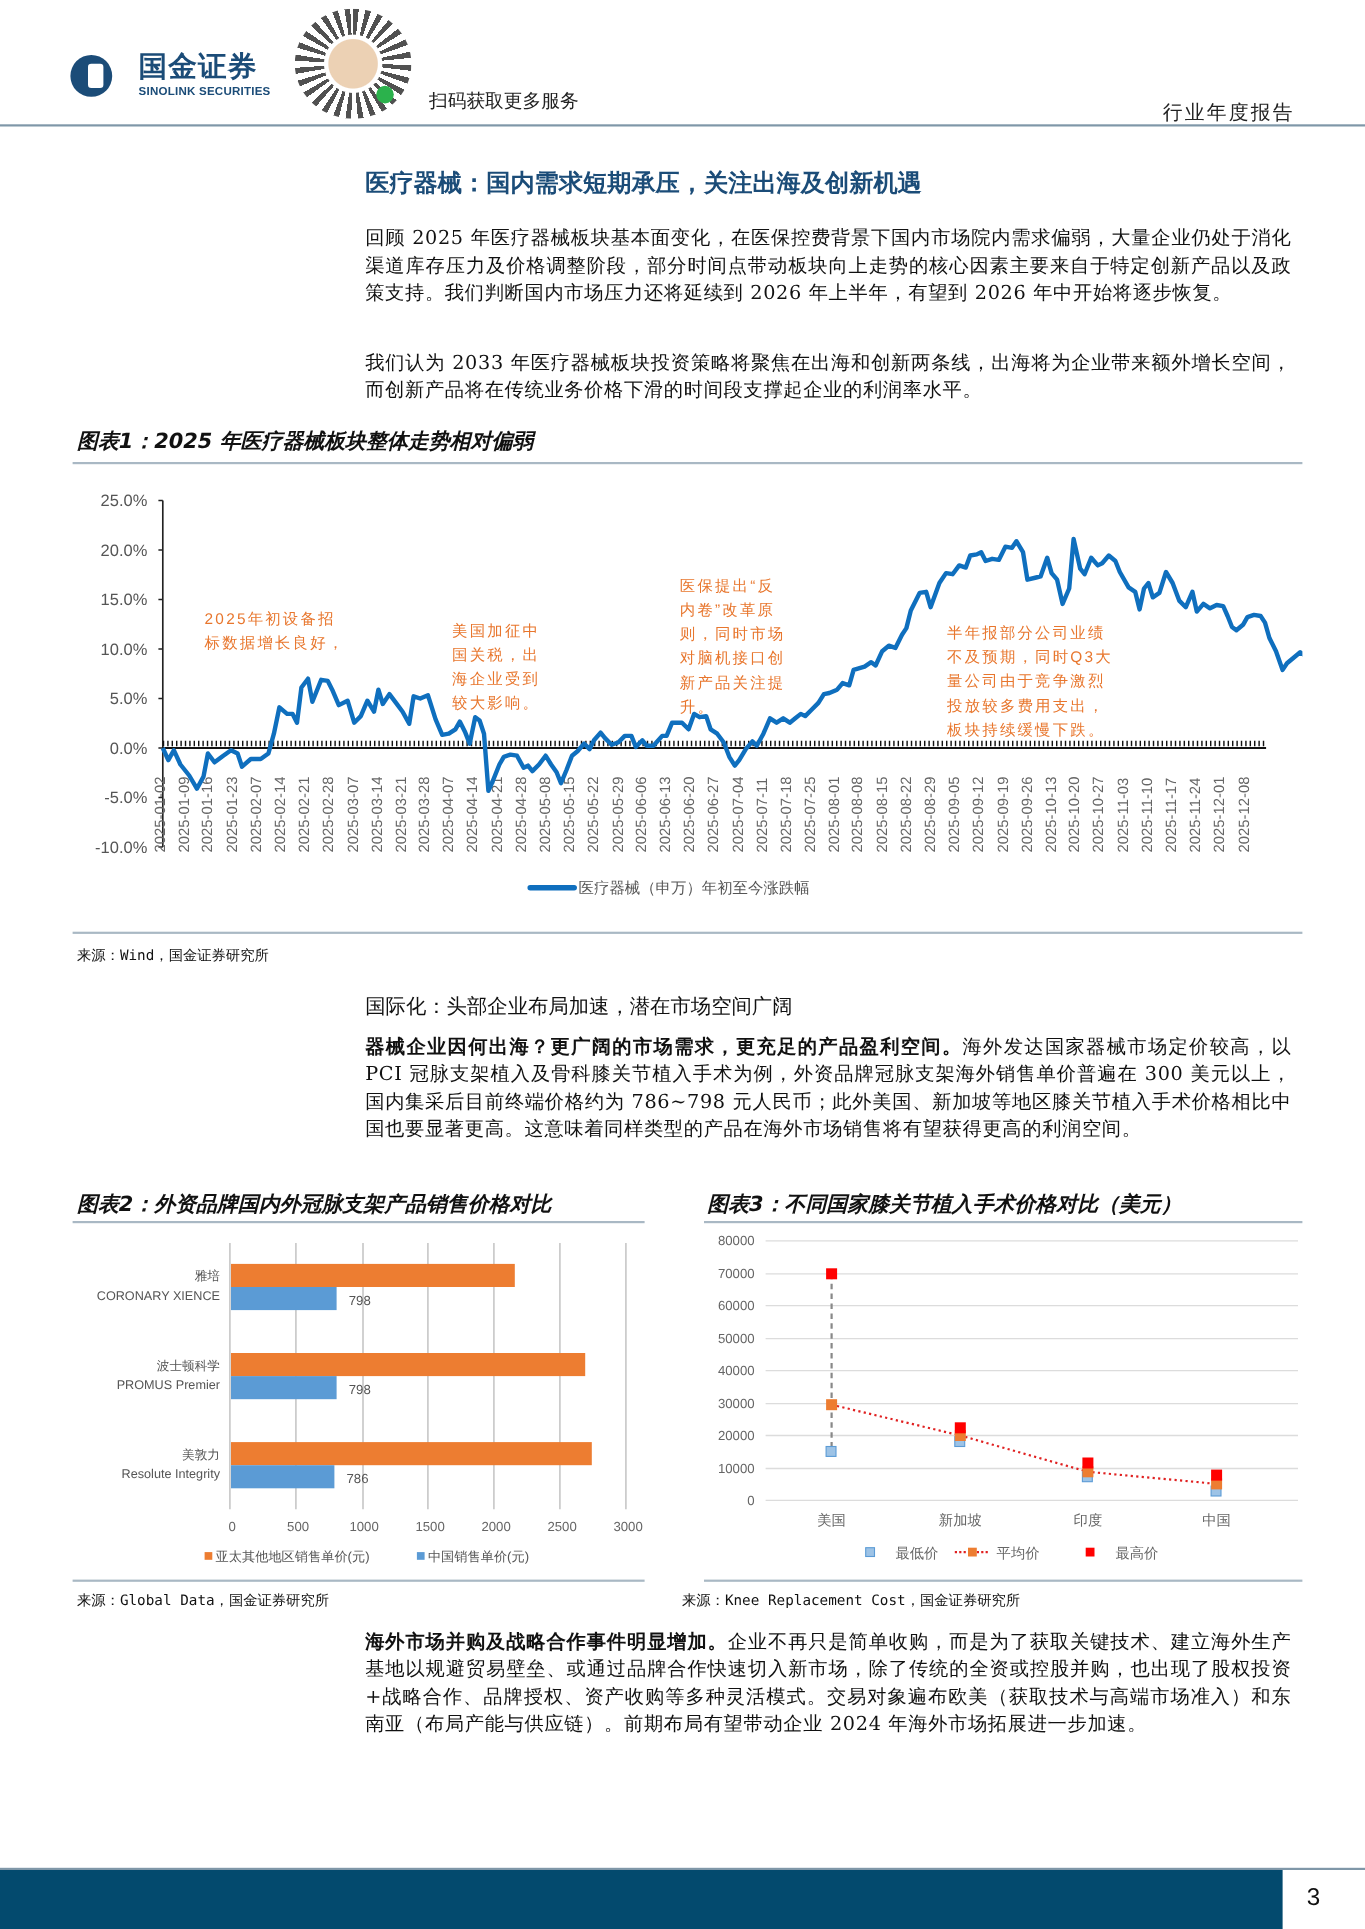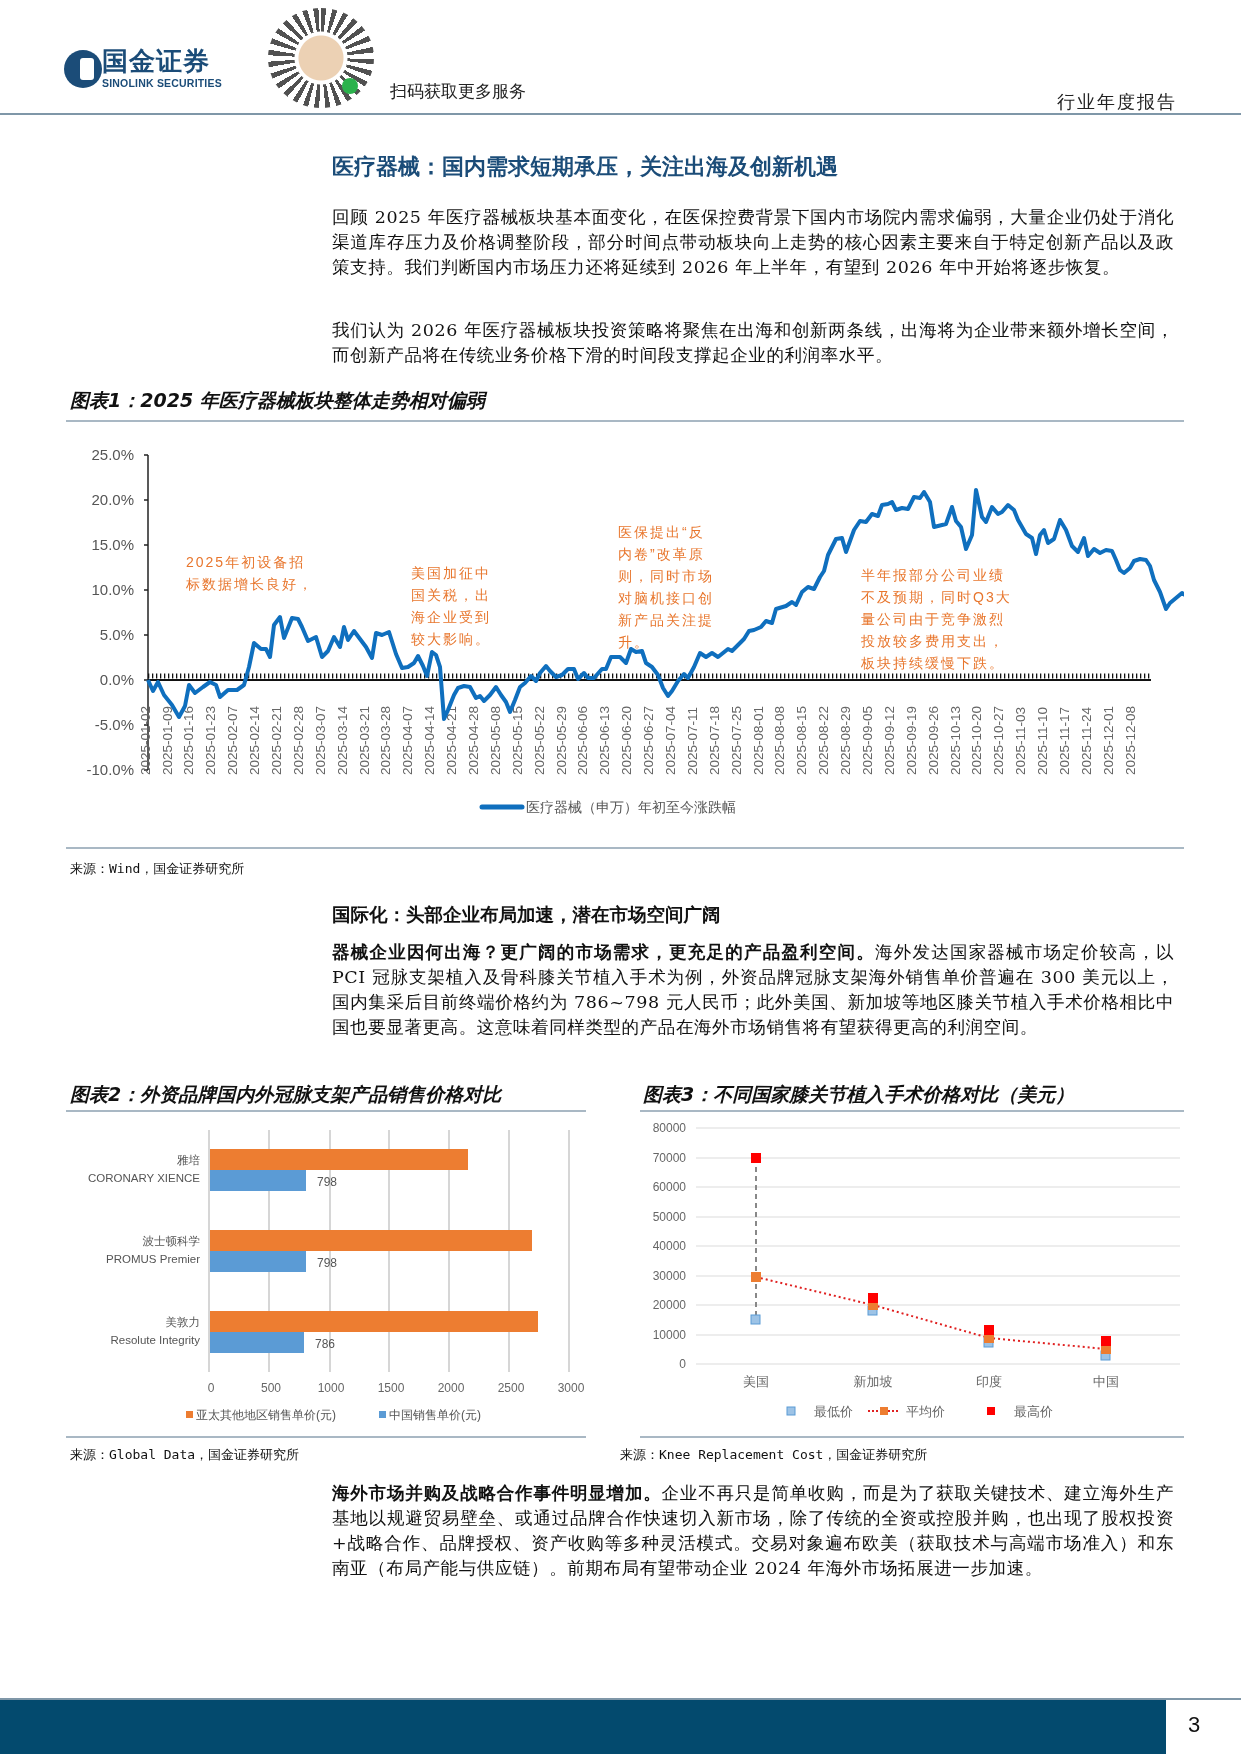--- a/index.html
+++ b/index.html
@@ -1,33 +1,33 @@
 <!DOCTYPE html>
 <html><head>
 <meta charset="utf-8">
 <style>
   html,body{margin:0;padding:0;background:#fff;}
   body{width:1241px;height:1754px;position:relative;overflow:hidden;font-family:"DejaVu Serif","Liberation Serif",serif;color:#111;}
   .abs{position:absolute;}
   .hdr-rule{position:absolute;left:0;top:113px;width:1241px;height:2px;background:#7f97a8;}
-  .logo{position:absolute;left:64px;top:48px;display:flex;align-items:center;gap:0;}
+  .logo{position:absolute;left:64px;top:48px;display:flex;align-items:center;gap:24px;}
   .logo-mark{width:38px;height:38px;border-radius:50%;background:#1b4c78;position:relative;}
   .logo-mark:after{content:"";position:absolute;left:16px;top:8px;width:14px;height:22px;background:#fff;border-radius:3px;}
   .logo-cn{font-family:"DejaVu Sans","Liberation Sans",sans-serif;font-weight:bold;color:#1b4c78;font-size:26px;line-height:26px;letter-spacing:1px;}
   .logo-en{font-family:"Liberation Sans","DejaVu Sans",sans-serif;font-weight:bold;color:#1b4c78;font-size:10.5px;letter-spacing:0.2px;margin-top:3px;}
   .qr{position:absolute;left:268px;top:8px;width:106px;height:100px;border-radius:50%;background:radial-gradient(circle,#e9c9a8 0 22px,#fff 23px 26px,transparent 27px),repeating-conic-gradient(#333 0 6deg,#fff 6deg 13deg);opacity:.85;}
   .qr-dot{position:absolute;left:342px;top:78px;width:16px;height:16px;border-radius:50%;background:#2bb24c;}
   .scan-text{position:absolute;left:390px;top:80px;font-family:"DejaVu Sans",sans-serif;font-size:17px;color:#222;}
   .report-type{position:absolute;right:64px;top:90px;font-size:18px;letter-spacing:2px;color:#222;}
   .sec-title{position:absolute;left:332px;top:152px;font-family:"DejaVu Sans",sans-serif;font-weight:bold;font-size:22px;color:#1b4c78;}
   .para{position:absolute;left:332px;width:842px;font-size:17.5px;line-height:25px;letter-spacing:0.6px;text-align:justify;}
   .fig-title{position:absolute;font-family:"DejaVu Sans",sans-serif;font-weight:bold;font-style:italic;font-size:19px;color:#111;}
   .rule{position:absolute;height:1.5px;background:#a9b8c4;}
   .source{position:absolute;font-family:"DejaVu Sans Mono","Liberation Mono",monospace;font-size:13px;color:#111;}
-  .subhead{position:absolute;left:332px;top:902px;font-weight:bold;font-size:18.5px;}
+  .subhead{position:absolute;left:332px;top:902px;font-weight:normal;font-size:18.5px;}
   .footer{position:absolute;left:0;top:1700px;width:1166px;height:54px;background:#034a6e;}
   .footer-text{position:absolute;left:0;top:1636px;width:1166px;text-align:center;color:#fff;font-size:14px;letter-spacing:1px;}
   .page-no{position:absolute;left:1188px;top:1712px;font-family:"Liberation Sans",sans-serif;font-size:22px;color:#111;}
   .footer-rule{position:absolute;left:0;top:1698px;width:1241px;height:2px;background:#7f97a8;}
   svg text{font-family:"Liberation Sans","DejaVu Sans",sans-serif;}
   .ann{font-family:"DejaVu Serif",serif;fill:#e8762d;font-size:14px;letter-spacing:2px;}
   b.bold{font-weight:bold;}
 </style>
 </head>
 <body>
@@ -40,21 +40,21 @@
   </div>
 </div>
 <div class="qr"></div>
 <div class="qr-dot"></div>
 <div class="scan-text">扫码获取更多服务</div>
 <div class="report-type">行业年度报告</div>
 <div class="hdr-rule"></div>
 
 <div class="sec-title">医疗器械：国内需求短期承压，关注出海及创新机遇</div>
 <div class="para" style="top:205px;">回顾 2025 年医疗器械板块基本面变化，在医保控费背景下国内市场院内需求偏弱，大量企业仍处于消化渠道库存压力及价格调整阶段，部分时间点带动板块向上走势的核心因素主要来自于特定创新产品以及政策支持。我们判断国内市场压力还将延续到 2026 年上半年，有望到 2026 年中开始将逐步恢复。</div>
-<div class="para" style="top:318px;">我们认为 2026 年医疗器械板块投资策略将聚焦在出海和创新两条线，出海将为企业带来额外增长空间，而创新产品将在传统业务价格下滑的时间段支撑起企业的利润率水平。</div>
+<div class="para" style="top:318px;">我们认为 2033 年医疗器械板块投资策略将聚焦在出海和创新两条线，出海将为企业带来额外增长空间，而创新产品将在传统业务价格下滑的时间段支撑起企业的利润率水平。</div>
 
 <div class="fig-title" style="left:70px;top:388px;">图表1：2025 年医疗器械板块整体走势相对偏弱</div>
 <div class="rule" style="left:66px;top:420px;width:1118px;"></div>
 
 <svg class="abs" style="left:66px;top:425px;" width="1118" height="400">
 
   <g font-size="15" fill="#555" text-anchor="end">
     <text x="68" y="35">25.0%</text>
     <text x="68" y="80">20.0%</text>
     <text x="68" y="125">15.0%</text>

